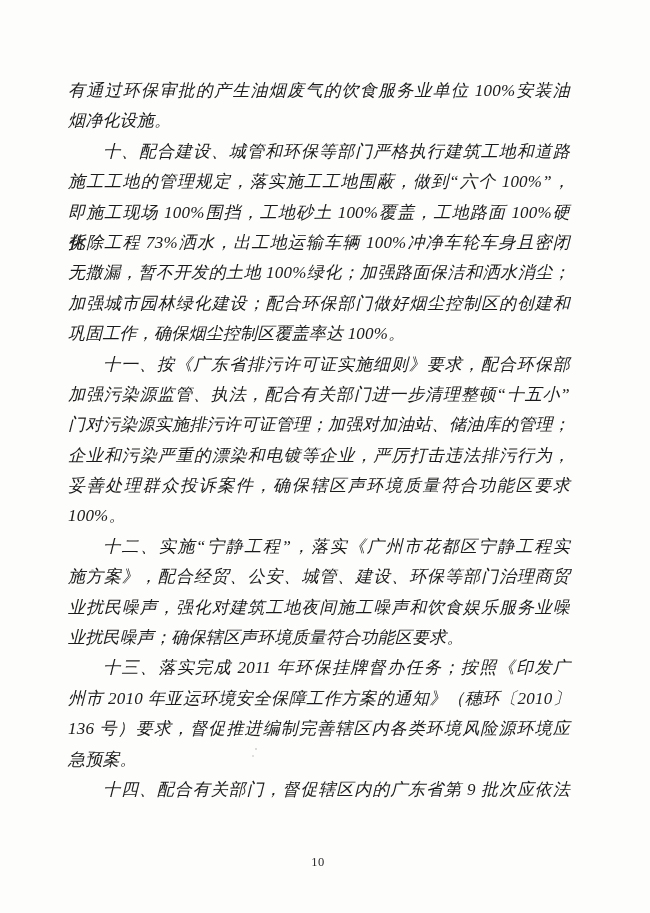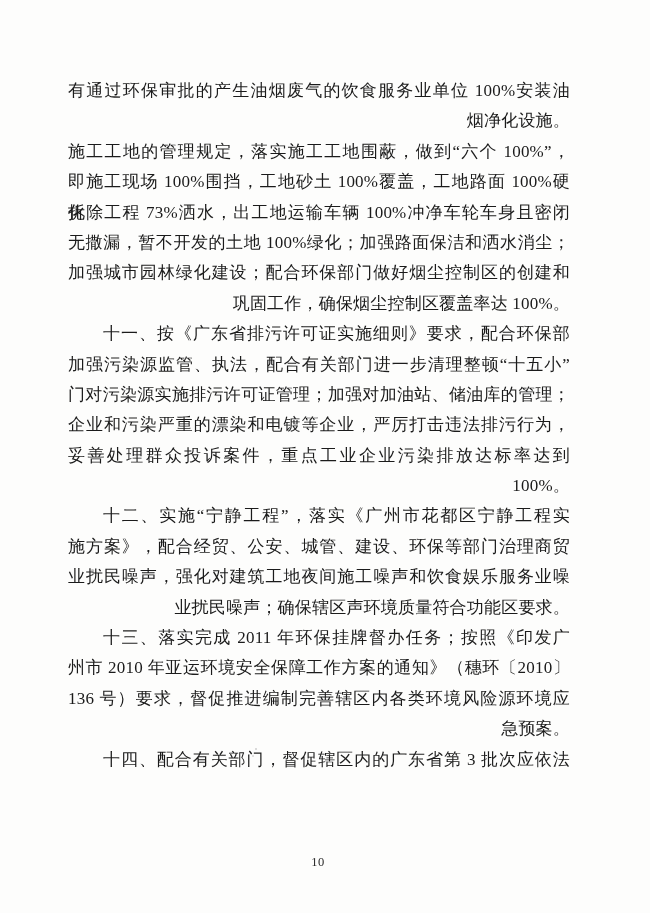--- a/index.html
+++ b/index.html
@@ -22,27 +22,28 @@
   }
   .text-block {
     position: absolute;
     left: 68px;
     top: 76px;
     width: 502px;
   }
   .para {
     margin: 0;
     padding: 0;
+    font-style: italic;
   }
   .line {
     font-size: 17px;
     line-height: 30.4px;
     height: 30.4px;
     white-space: pre;
-    text-align: right;
+    text-align: left;
     letter-spacing: 0.2px;
   }
   .line.fill {
     white-space: normal;
     text-align: justify;
     text-align-last: justify;
   }
   .line.indent {
     text-indent: 35px;
   }
@@ -71,48 +72,49 @@
 </head>
 <body>
 
 <div class="page">
   <div class="text-block">
       <div class="para">
         <div class="line fill">有通过环保审批的产生油烟废气的饮食服务业单位 100%安装油</div>
         <div class="line">烟净化设施。</div>
       </div>
       <div class="para">
+        <div class="line indent fill">十、配合建设、城管和环保等部门严格执行建筑工地和道路</div>
         <div class="line fill">施工工地的管理规定，落实施工工地围蔽，做到“六个 100%”，</div>
         <div class="line fill">即施工现场 100%围挡，工地砂土 100%覆盖，工地路面 100%硬化，</div>
         <div class="line fill">拆除工程 73%洒水，出工地运输车辆 100%冲净车轮车身且密闭</div>
         <div class="line fill">无撒漏，暂不开发的土地 100%绿化；加强路面保洁和洒水消尘；</div>
         <div class="line fill">加强城市园林绿化建设；配合环保部门做好烟尘控制区的创建和</div>
         <div class="line">巩固工作，确保烟尘控制区覆盖率达 100%。</div>
       </div>
       <div class="para">
         <div class="line indent fill">十一、按《广东省排污许可证实施细则》要求，配合环保部</div>
         <div class="line fill">加强污染源监管、执法，配合有关部门进一步清理整顿“十五小”</div>
         <div class="line fill">门对污染源实施排污许可证管理；加强对加油站、储油库的管理；</div>
         <div class="line fill">企业和污染严重的漂染和电镀等企业，严厉打击违法排污行为，</div>
-        <div class="line fill">妥善处理群众投诉案件，重点工业企业污染排放达标率达到</div>
+        <div class="line fill">妥善处理群众投诉案件，确保辖区声环境质量符合功能区要求</div>
         <div class="line">100%。</div>
       </div>
       <div class="para">
         <div class="line indent fill">十二、实施“宁静工程”，落实《广州市花都区宁静工程实</div>
         <div class="line fill">施方案》，配合经贸、公安、城管、建设、环保等部门治理商贸</div>
         <div class="line fill">业扰民噪声，强化对建筑工地夜间施工噪声和饮食娱乐服务业噪</div>
         <div class="line">业扰民噪声；确保辖区声环境质量符合功能区要求。</div>
       </div>
       <div class="para">
         <div class="line indent fill">十三、落实完成 2011 年环保挂牌督办任务；按照《印发广</div>
         <div class="line fill">州市 2010 年亚运环境安全保障工作方案的通知》（穗环〔2010〕</div>
         <div class="line fill">136 号）要求，督促推进编制完善辖区内各类环境风险源环境应</div>
         <div class="line">急预案。</div>
       </div>
       <div class="para">
-        <div class="line indent fill">十四、配合有关部门，督促辖区内的广东省第 3 批次应依法</div>
+        <div class="line indent fill">十四、配合有关部门，督促辖区内的广东省第 9 批次应依法</div>
       </div>
     </div>
   <div class="page-number">10</div>
   <div class="artifact a1"></div>
   <div class="artifact a2"></div>
   <div class="artifact a3"></div>
 </div>
 
 </body></html>

